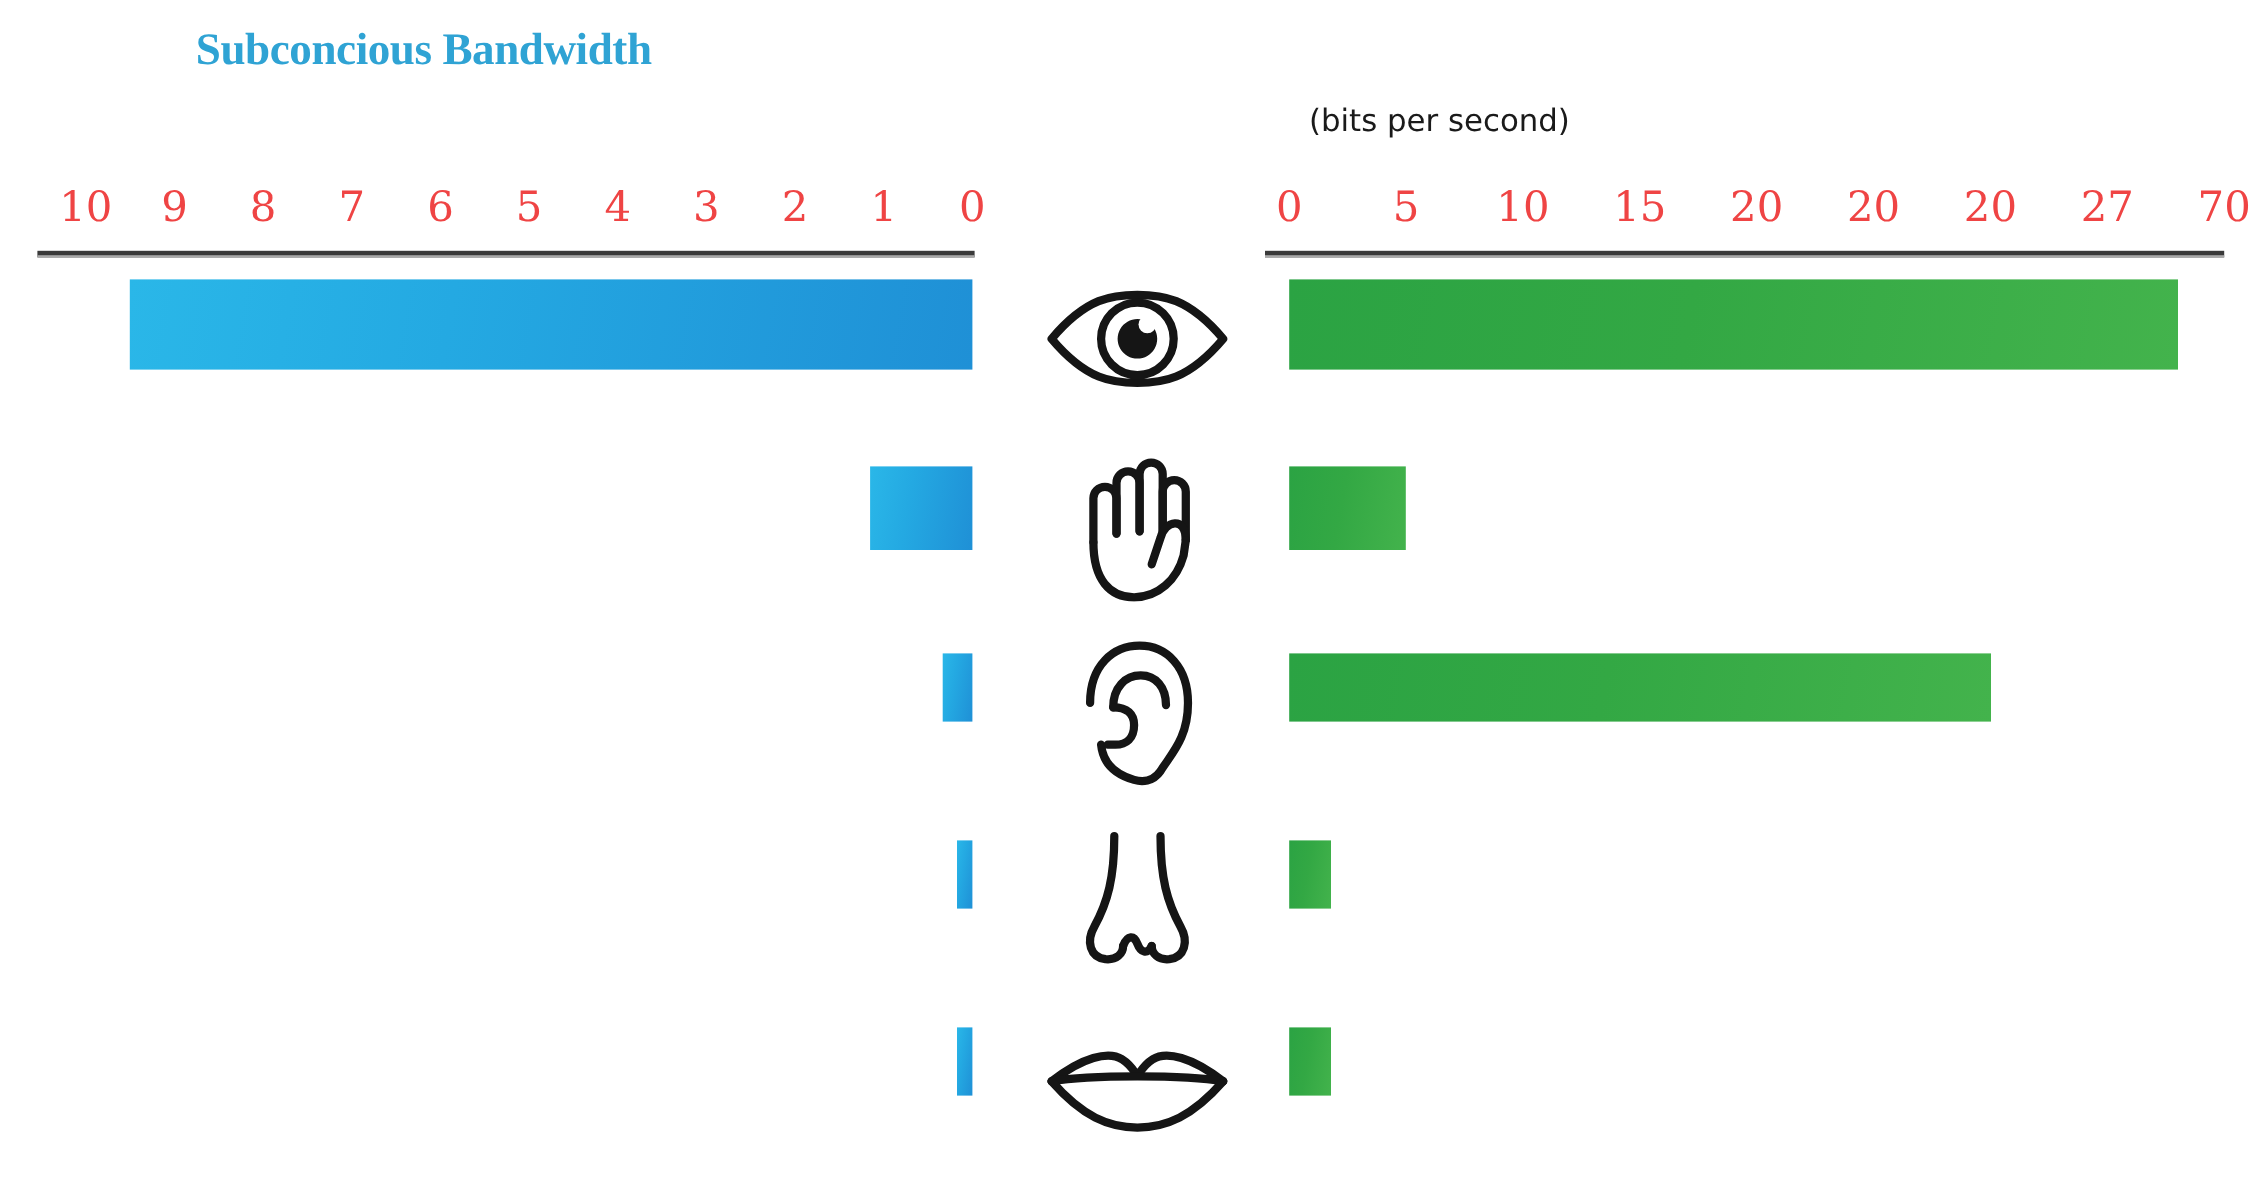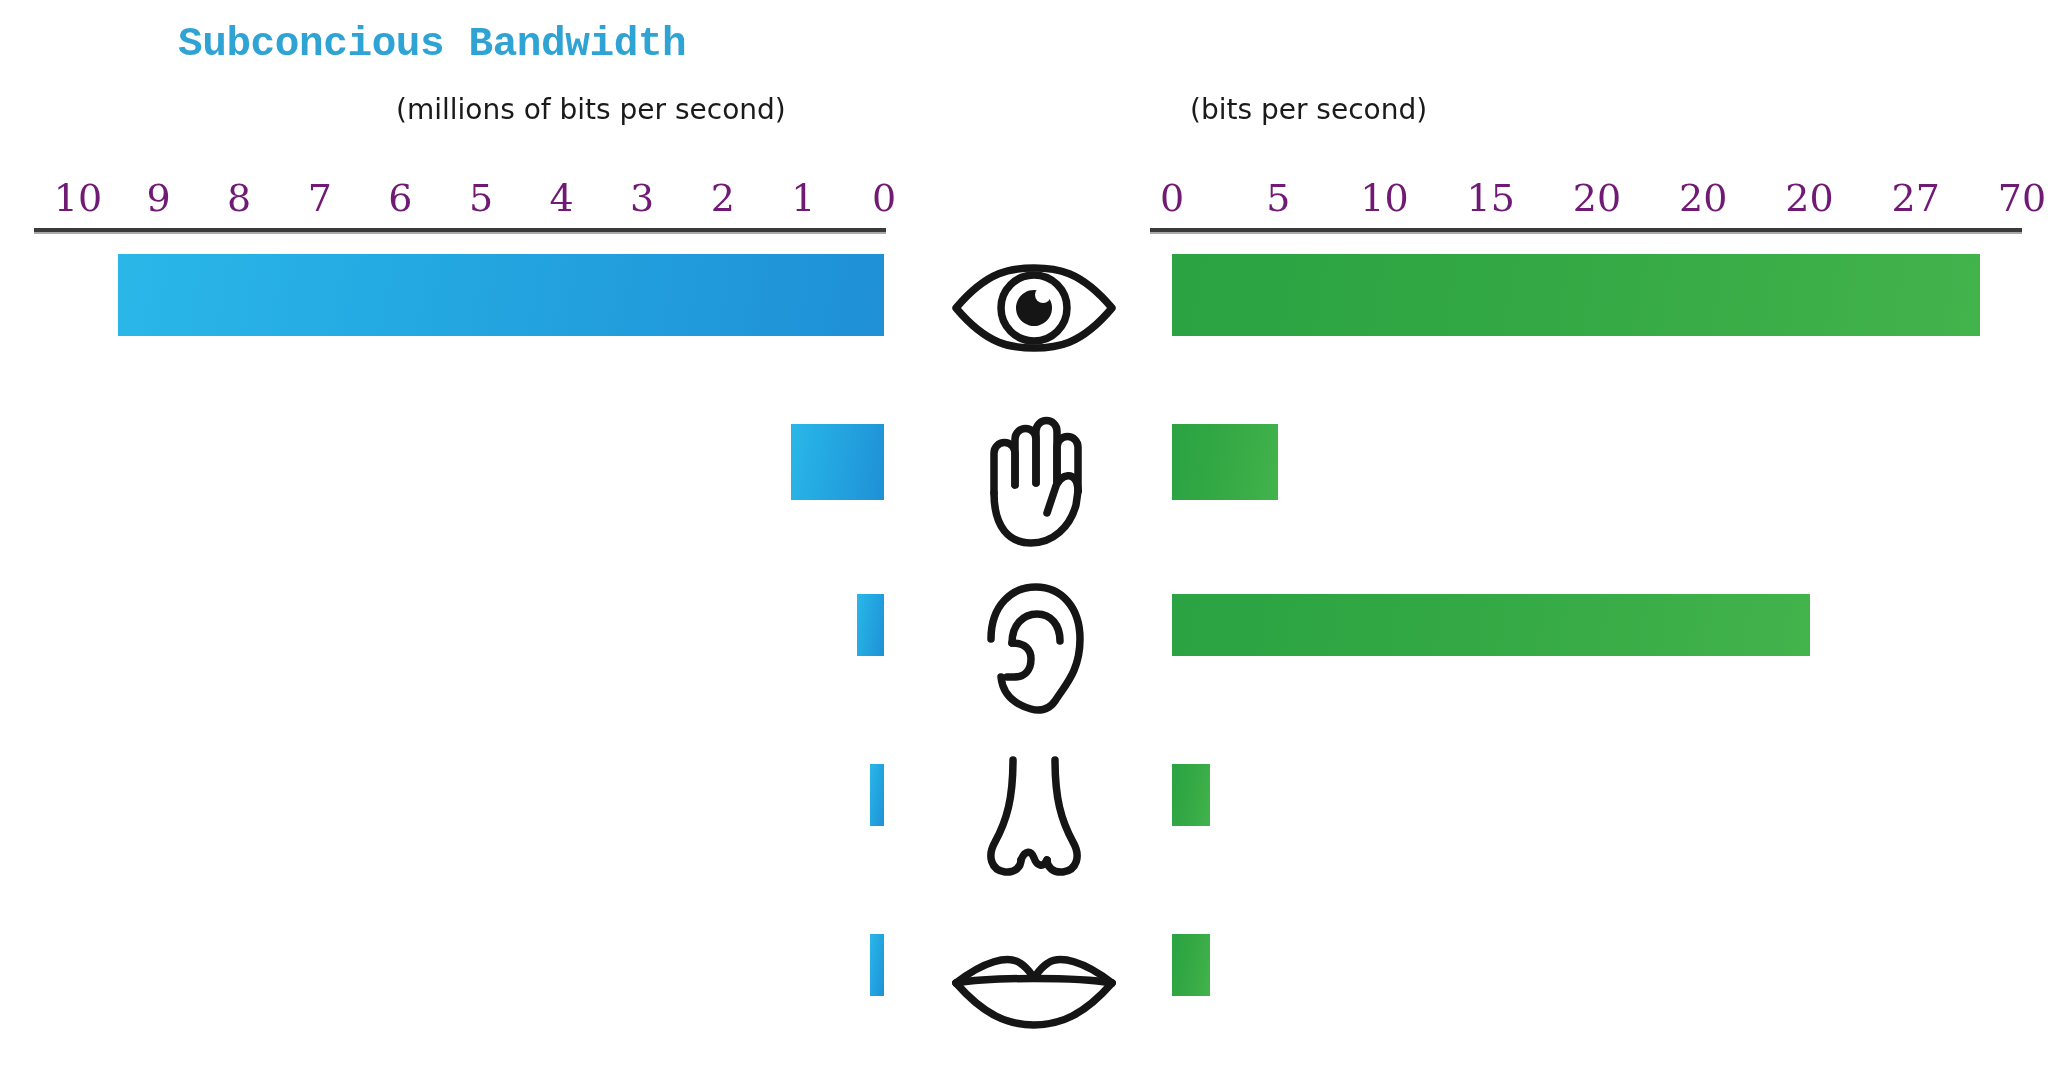--- a/index.html
+++ b/index.html
@@ -17,21 +17,21 @@
   #stage {
     position: absolute;
     left: 0; top: 0;
     width: 2056px;
     height: 1078px;
   }
 
   
   .panel-title {
     position: absolute;
-    font-family: Liberation Mono, monospace;
+    font-family: Liberation Serif, serif;
     font-weight: bold;
     font-size: 41px;
     letter-spacing: -0.4px;
     white-space: nowrap;
     line-height: 1;
   }
   .panel-sub {
     position: absolute;
     font-family: "DejaVu Sans", sans-serif;
     font-weight: normal;
@@ -54,24 +54,24 @@
     border-bottom: 2px solid #a9a9a9;
     box-sizing: content-box;
   }
   #axis-line-left  { left: 34px;  top: 228px; width: 852px; }
   #axis-line-right { left: 1150px; top: 228px; width: 872px; }
 
   .tick-label {
     position: absolute;
     font-family: "DejaVu Serif", serif;
     font-size: 38px;
-    color: #701a75;
+    color: #ef4444;
     transform: translateX(-50%);
     white-space: nowrap;
-    top: 179px;
+    top: 169px;
     line-height: 1;
   }
 
   
   .row {
     position: absolute;
     left: 0;
     width: 2056px;
     height: 172px;
   }
@@ -103,21 +103,20 @@
     justify-content: center;
   }
   .icon-cell svg { display: block; }
 </style>
 </head>
 <body>
 
 <div id="stage">
 
   <div class="panel-title" id="title-left">Subconcious Bandwidth</div>
-  <div class="panel-sub" id="sub-left">(millions of bits per second)</div>
 
   <div class="panel-sub" id="sub-right">(bits per second)</div>
 
   <div id="ticks-left">
       <div class="tick-label" style="left: 78px;">10</div>
       <div class="tick-label" style="left: 158.6px;">9</div>
       <div class="tick-label" style="left: 239.2px;">8</div>
       <div class="tick-label" style="left: 319.8px;">7</div>
       <div class="tick-label" style="left: 400.4px;">6</div>
       <div class="tick-label" style="left: 481px;">5</div>

